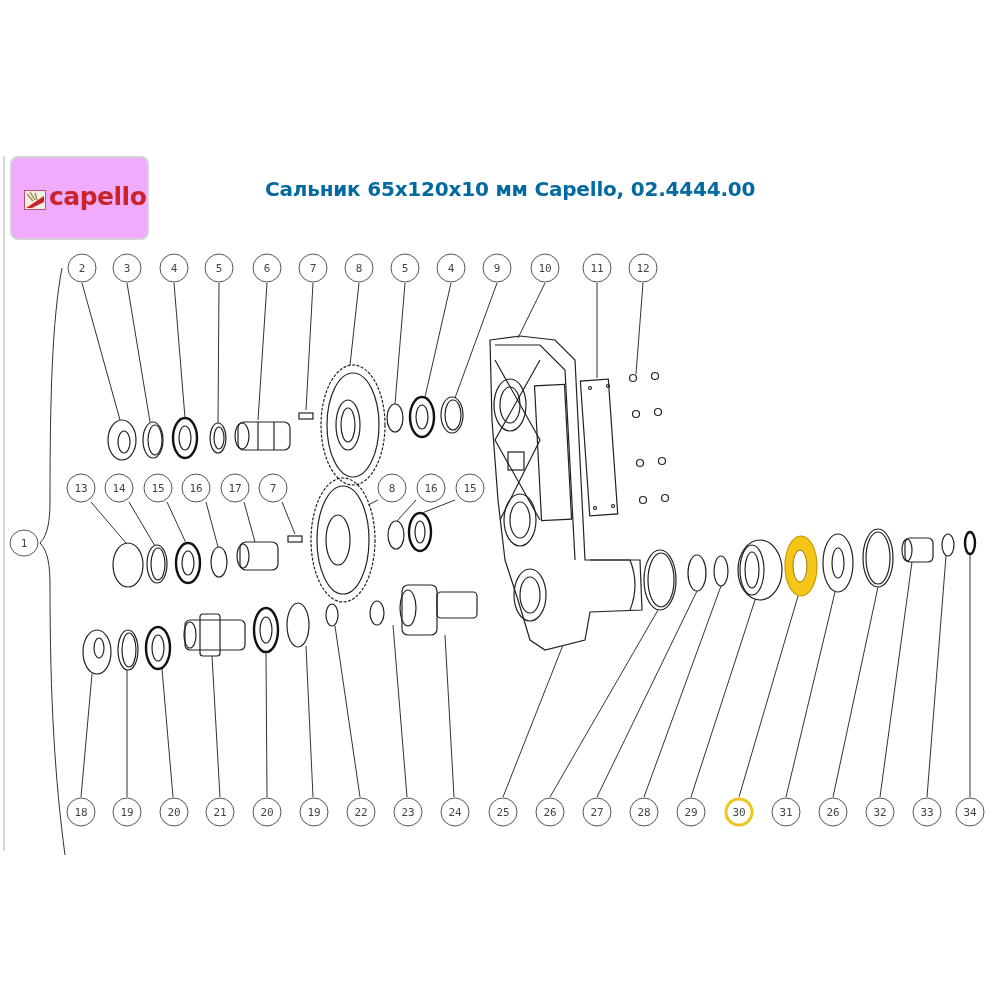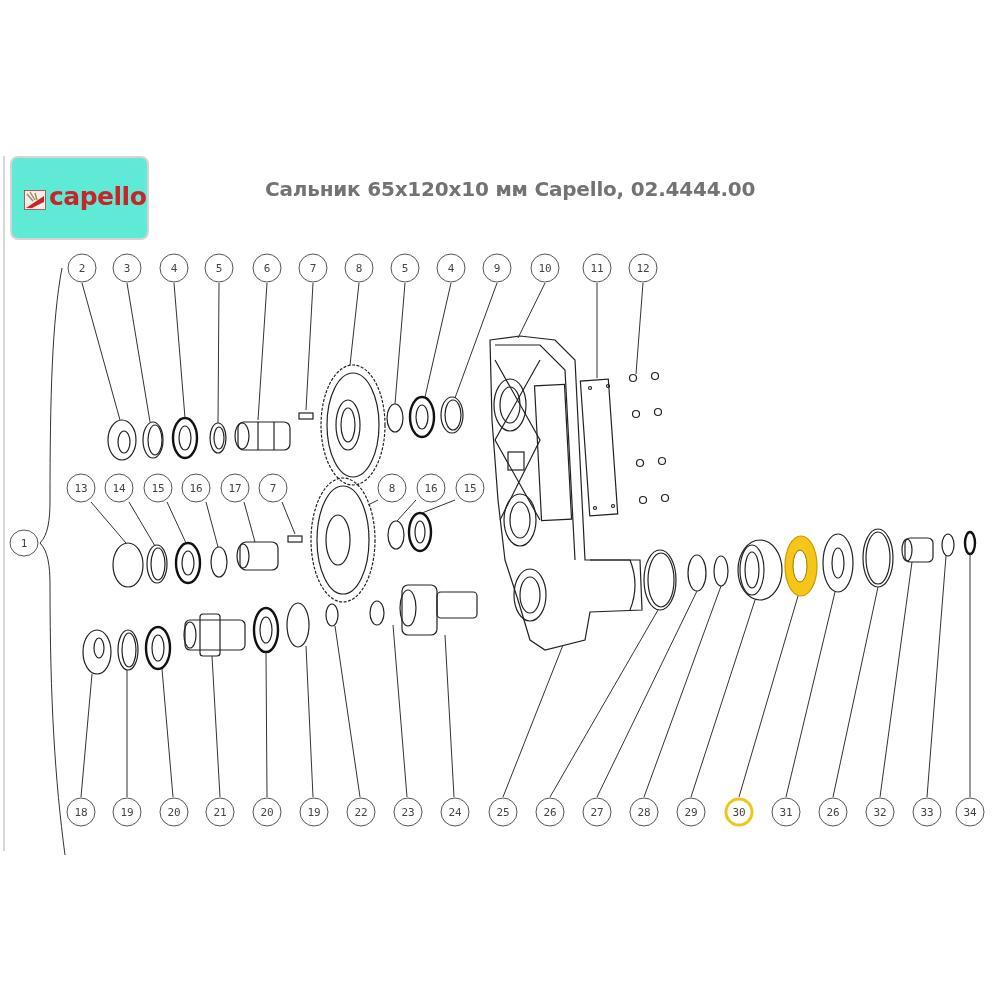--- a/index.html
+++ b/index.html
@@ -1,25 +1,25 @@
 <!DOCTYPE html>
 <html><head>
 <meta charset="utf-8">
 <style>
   html, body { margin: 0; padding: 0; background: #ffffff; }
   body { width: 1000px; height: 1000px; position: relative; overflow: hidden;
          font-family: "Liberation Sans", sans-serif; }
   .page-edge { position: absolute; left: 3px; top: 156px; width: 2px; height: 695px; background: #d8d8d8; }
   .logo-box { position: absolute; left: 10px; top: 156px; width: 139px; height: 84px;
-              border: 2px solid #d4d4d4; border-radius: 8px; background: #5eead4; box-sizing: border-box; }
+              border: 2px solid #d4d4d4; border-radius: 8px; background: #f0abfc; box-sizing: border-box; }
   .logo-mark { position: absolute; left: 12px; top: 32px; width: 22px; height: 20px; }
   .logo-text { position: absolute; left: 37px; top: 24px; font-family: "DejaVu Sans", sans-serif;
                font-weight: bold; font-size: 25px; color: #c8242a; letter-spacing: -0.5px; }
   .title { position: absolute; left: 265px; top: 177px; font-family: "DejaVu Sans", sans-serif;
-           font-weight: bold; font-size: 20px; color: #737373; white-space: nowrap; letter-spacing: -0.2px; }
+           font-weight: bold; font-size: 20px; color: #0369a1; white-space: nowrap; letter-spacing: -0.2px; }
   svg.diagram { position: absolute; left: 0; top: 0; }
   .callout circle { fill: #fff; stroke: #555; stroke-width: 1; }
   .callout text { font-family: "DejaVu Sans Mono", monospace; font-size: 11px; fill: #444; text-anchor: middle; dominant-baseline: central; }
   .callout.highlight circle { stroke: #f0c419; stroke-width: 3; }
   .leader { stroke: #333; stroke-width: 1; fill: none; }
   .part { fill: none; stroke: #222; stroke-width: 1.2; }
   .part-thick { fill: none; stroke: #111; stroke-width: 2.4; }
   .highlight-part { fill: #f5c518; stroke: #c99a00; stroke-width: 1.2; }
 </style>
 </head>

